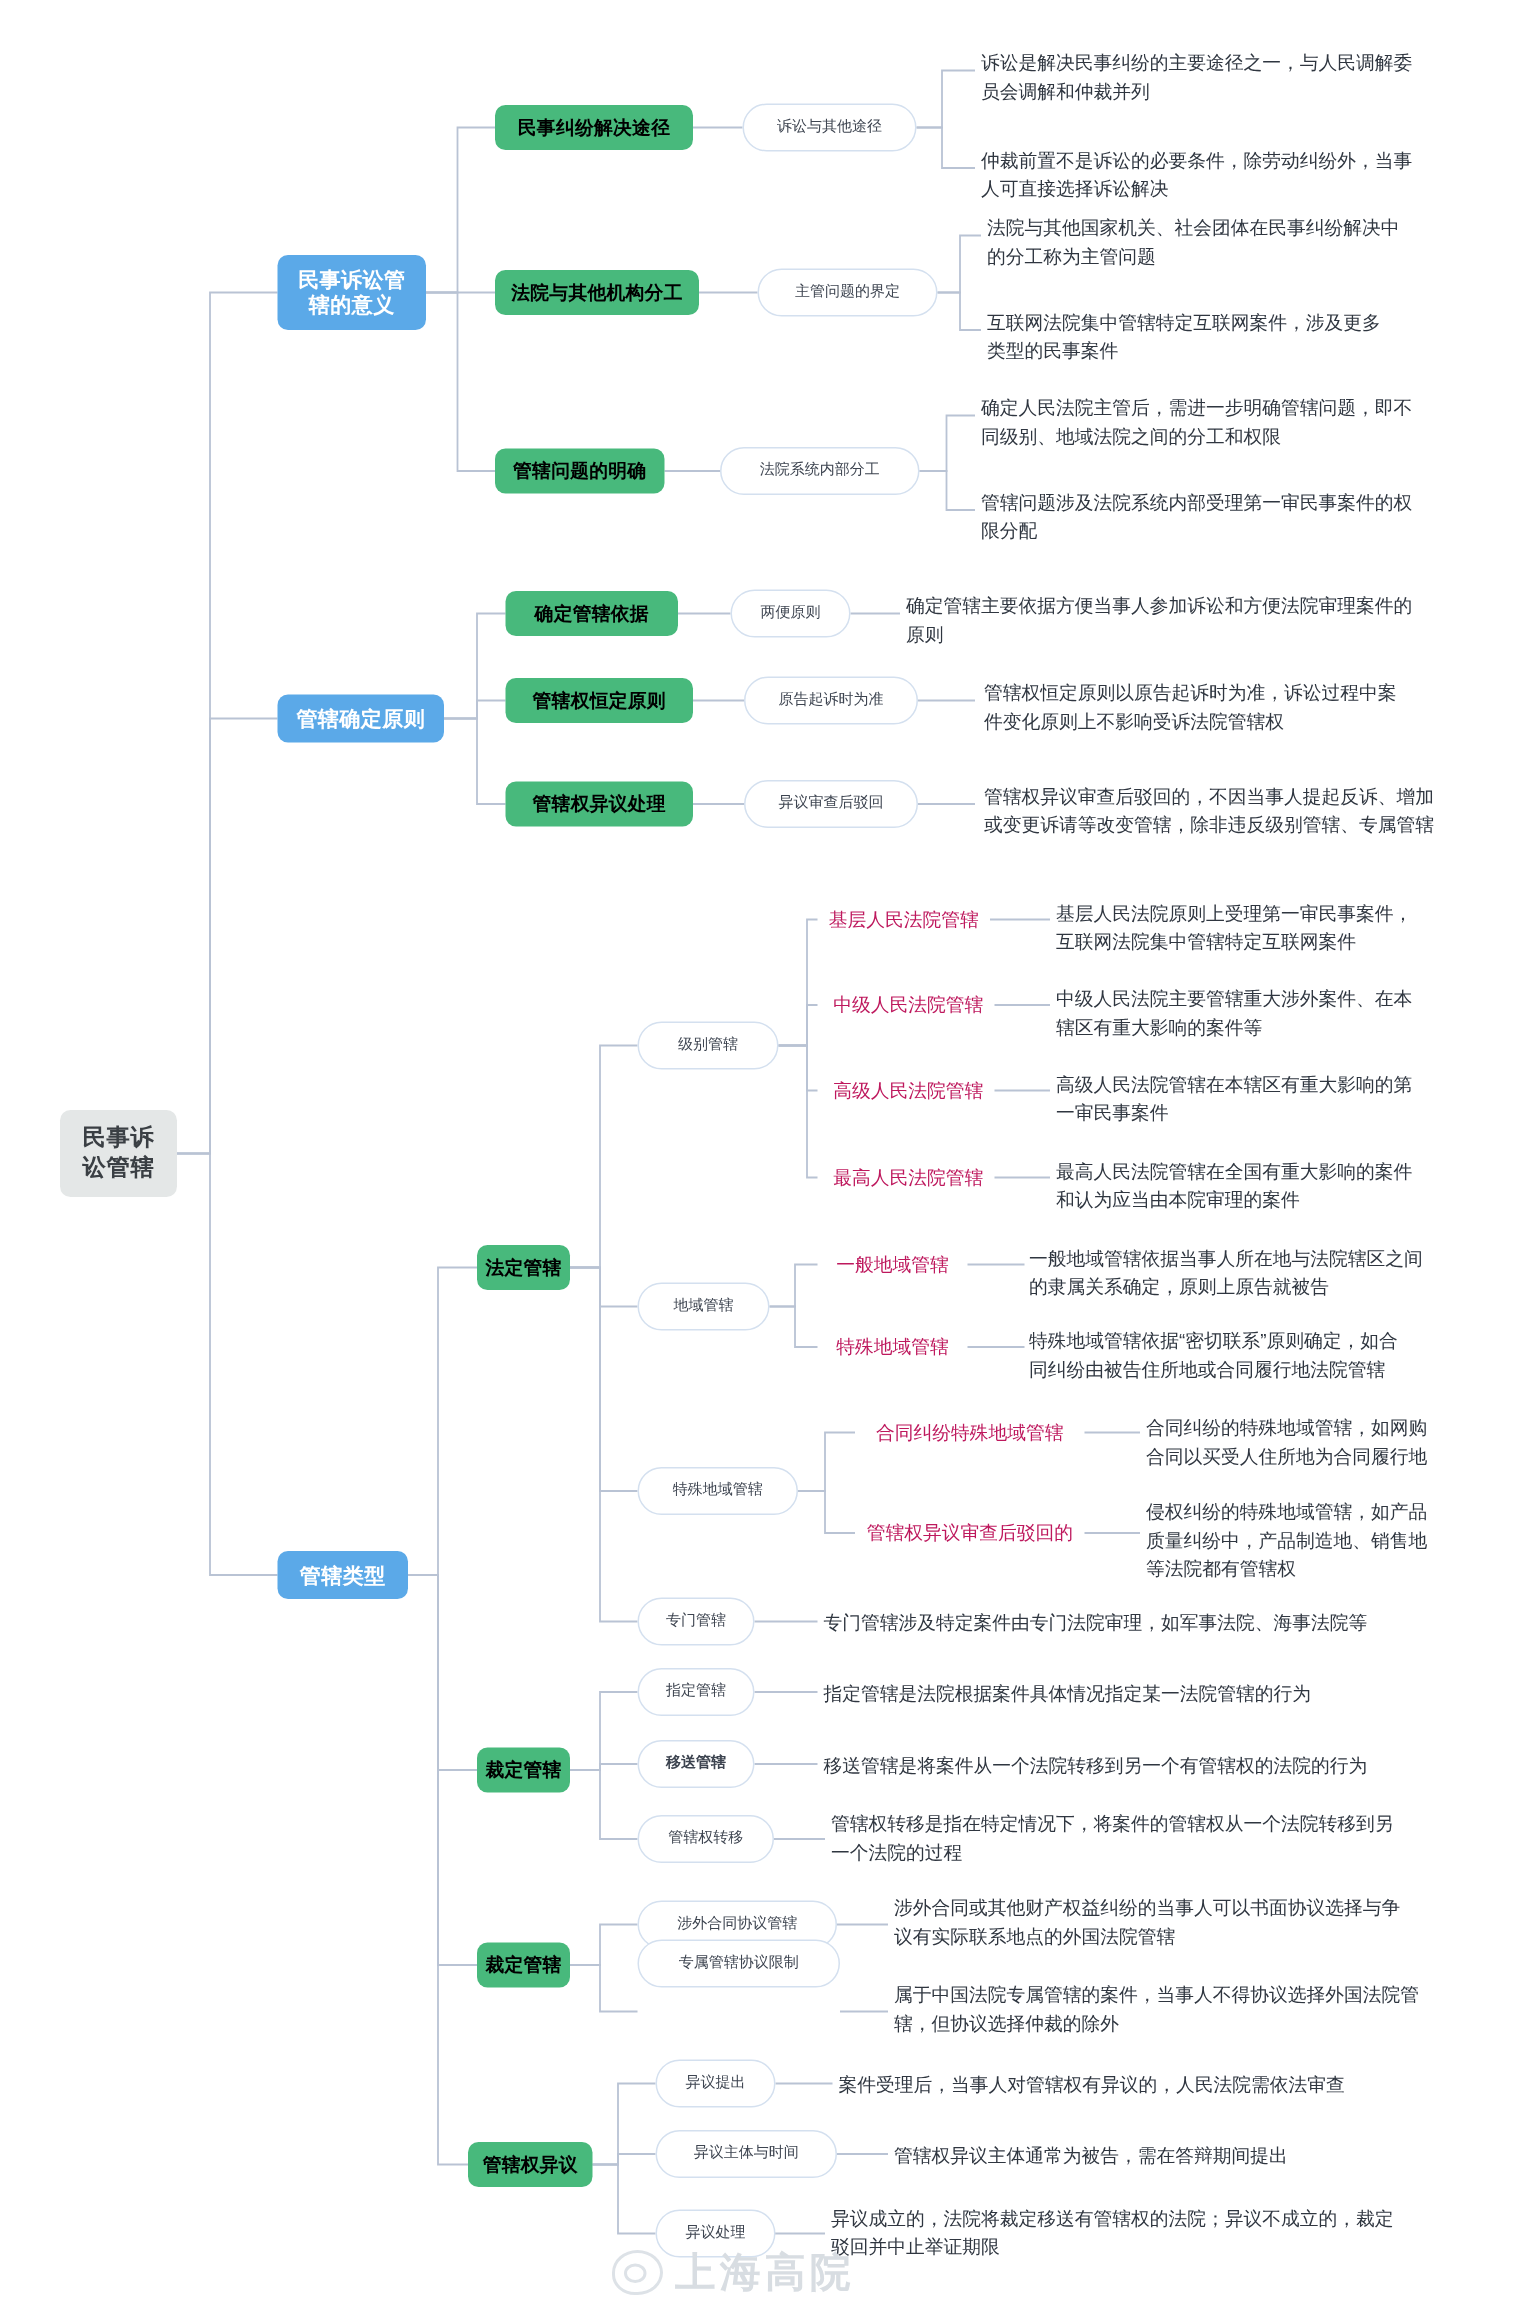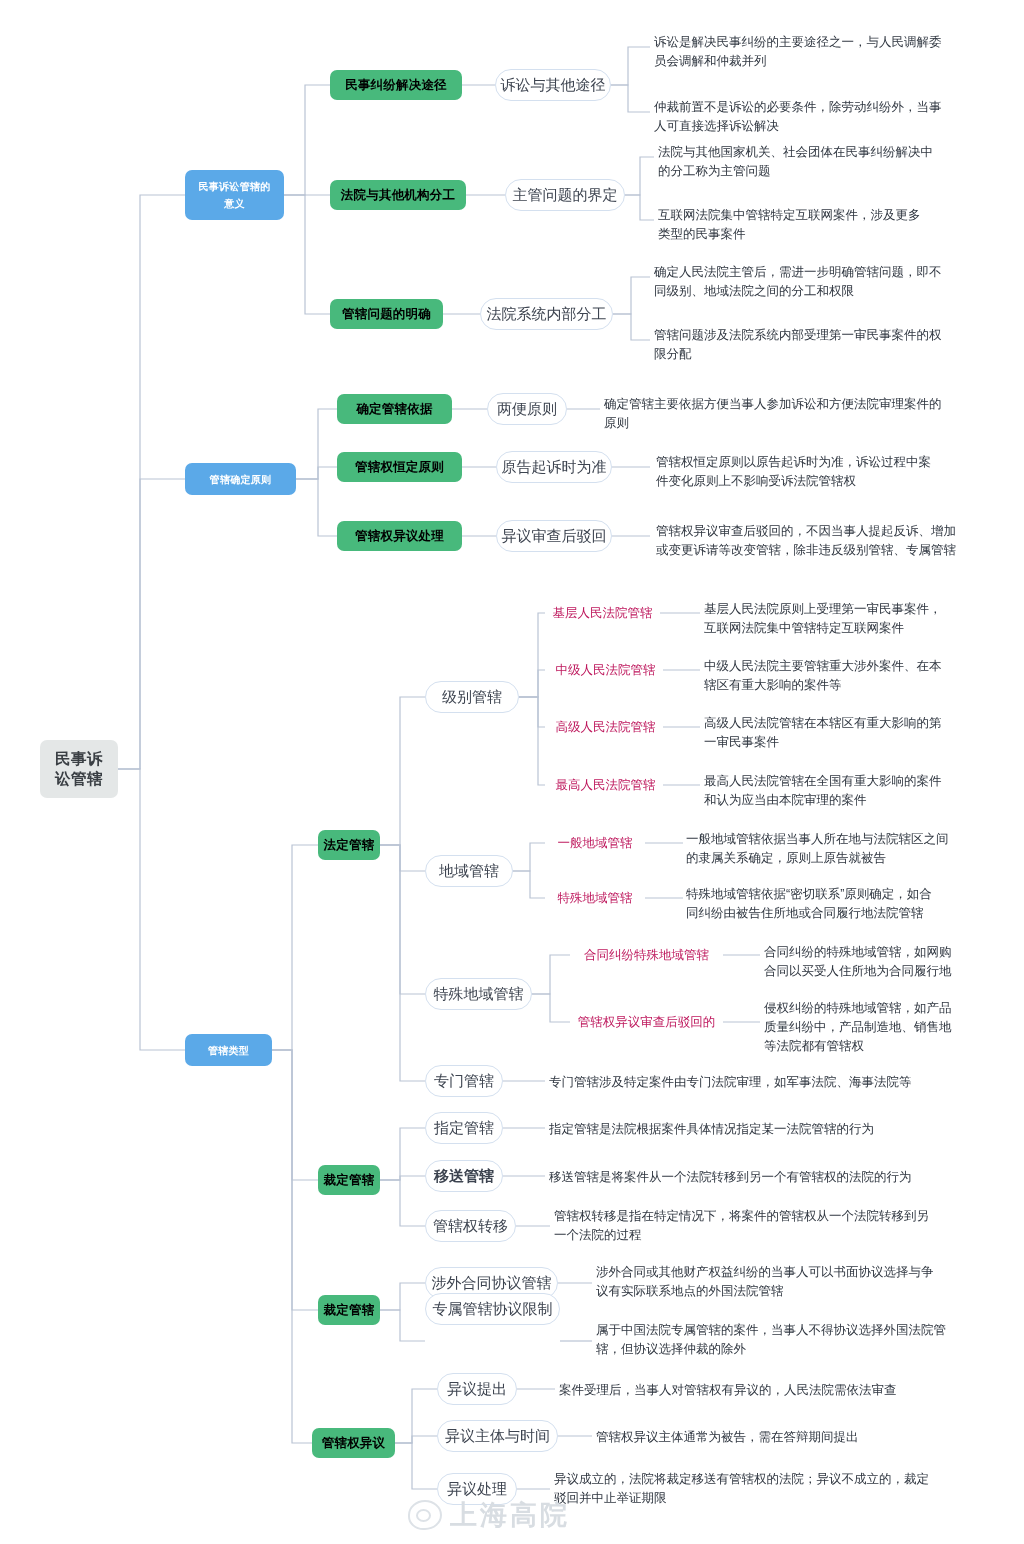--- a/index.html
+++ b/index.html
@@ -17,34 +17,34 @@
 
   
   .root{
     background:#e4e7e7;color:#3a3f44;border-radius:7px;
     font-size:15.5px;font-weight:700;line-height:20px;
     padding:8px 10px;letter-spacing:.5px;
   }
   
   .blue{
     background:#5ba9e8;color:#ffffff;border-radius:7px;
-    font-size:10px;font-weight:700;line-height:17px;
+    font-size:14px;font-weight:700;line-height:17px;
     padding:6px 9px;letter-spacing:.3px;
   }
   
   .green{
     background:#48b97c;color:#000000;border-radius:7px;
     font-size:12.5px;font-weight:700;line-height:16px;
     padding:5px 9px;letter-spacing:.2px;white-space:nowrap;
   }
   
   .outline{
     background:#ffffff;color:#3d4450;
     border:1px solid #d4e0ef;border-radius:16px;
-    font-size:15px;line-height:16px;
+    font-size:10px;line-height:16px;
     padding:6px 12px;white-space:nowrap;
   }
   
   .plain{
     color:#be185d;font-size:12.5px;line-height:17px;
     white-space:nowrap;background:transparent;
   }
   
   .leaf{
     color:#2f3640;font-size:12.5px;line-height:19px;

